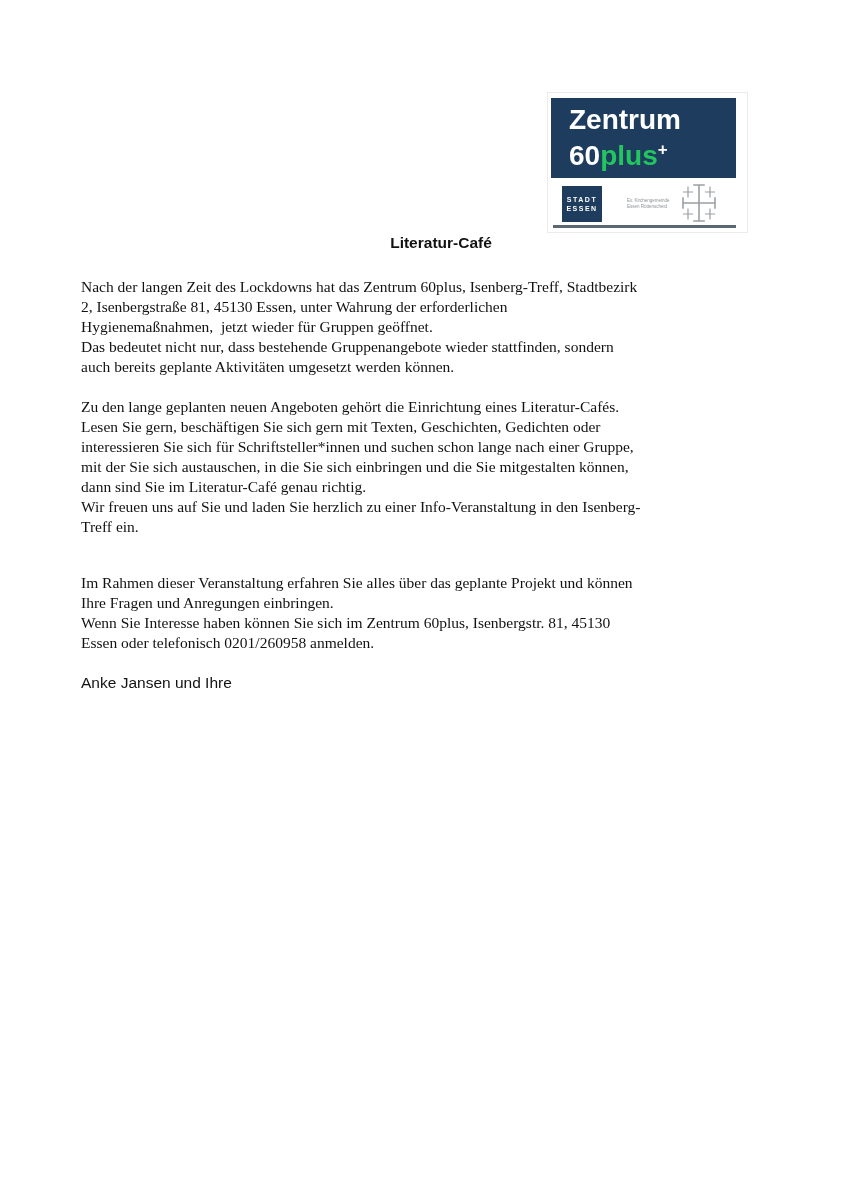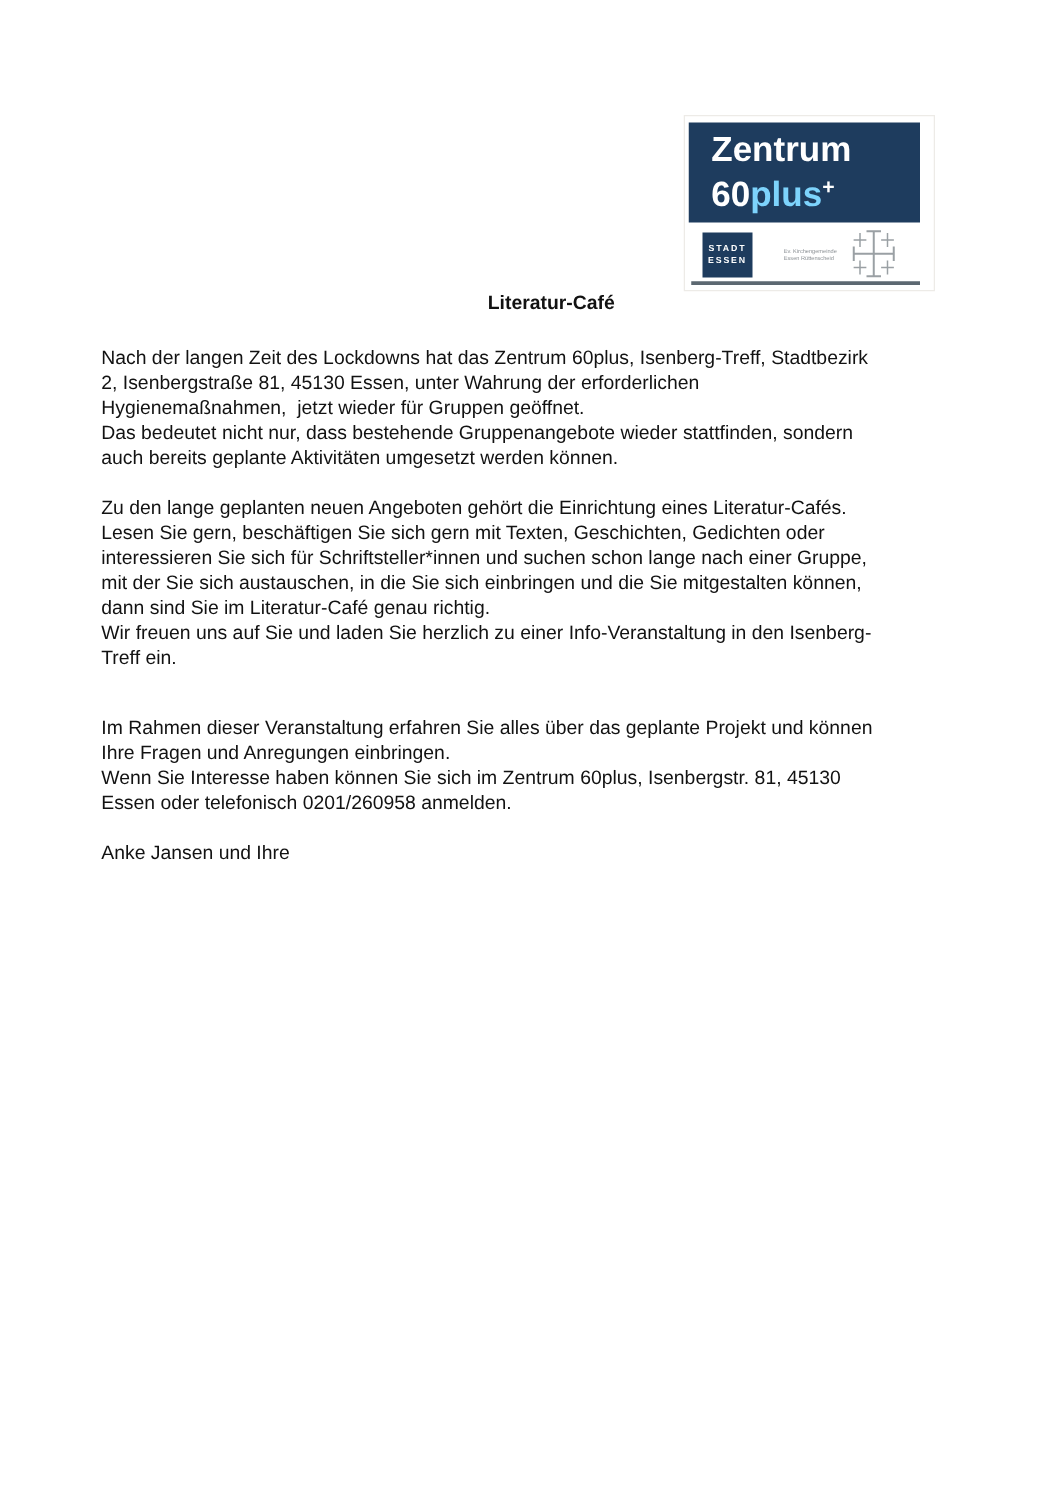--- a/index.html
+++ b/index.html
@@ -28,21 +28,21 @@
     left: 3px; top: 5px;
     width: 185px; height: 80px;
     background: #1e3c5e;
     padding: 7px 1px 0 18px;
     line-height: 30px;
     font-weight: bold;
     font-size: 28px;
     color: #ffffff;
   }
   .navy-box .word1 { display: block; }
-  .navy-box .orange { color: #7dd3fc; }
+  .navy-box .orange { color: #22c55e; }
   .navy-box .sup {
     color: #ffffff;
     font-size: 17px;
     vertical-align: 10px;
   }
   .stadt-box {
     position: absolute;
     left: 14px; top: 93px;
     width: 40px; height: 36px;
     background: #1e3c5e;
@@ -84,20 +84,21 @@
   .text-block h1 {
     font-size: 15.5px;
     line-height: 20px;
     font-weight: bold;
     margin: 0 0 24px 0;
     text-align: center;
   }
   .para {
     margin: 0 0 20px 0;
     white-space: pre;
+    font-family: Liberation Serif, serif;
   }
   .para.tight { margin-bottom: 16px; }
   .termin-row {
     display: flex;
     margin: 0 0 20px 0;
   }
   .termin-label { width: 101px; flex: 0 0 101px; }
   .termin-lines { white-space: pre; }
   .signature { margin: 0; }
 </style>

